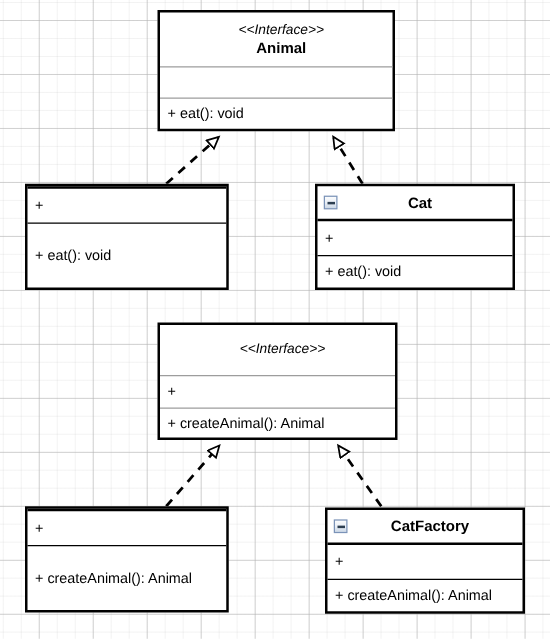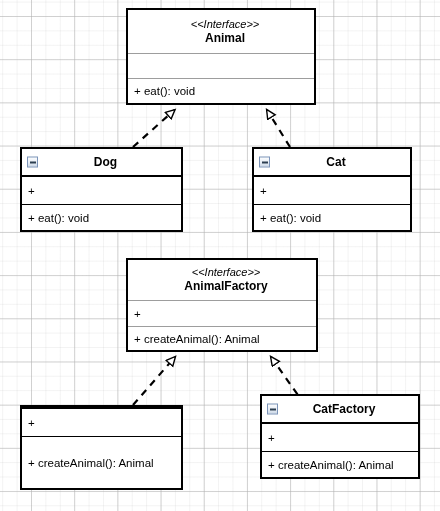--- a/index.html
+++ b/index.html
@@ -150,24 +150,20 @@
       <div class="stereotype">&lt;&lt;Interface&gt;&gt;</div>
       <div class="classname">Animal</div>
     </div>
     <div class="compartment attr-comp div-line" style="height:25px;"></div>
     <div class="compartment op-comp div-line" style="flex:1 1 auto;">
       <span class="member">+ eat(): void</span>
     </div>
   </div>
 
   <div class="umlbox concrete" style="left:20px; top:147px; width:163px; height:85px;">
-    <div class="compartment name-comp" style="height:26px;">
-      <span class="collapse-icon"></span>
-      <div class="classname">Dog</div>
-    </div>
     <div class="compartment attr-comp div-line" style="height:29px;">
       <span class="member">+</span>
     </div>
     <div class="compartment op-comp div-line thin" style="flex:1 1 auto;">
       <span class="member">+ eat(): void</span>
     </div>
   </div>
 
   <div class="umlbox concrete" style="left:240px; top:147px; width:160px; height:85px;margin-left:12px;">
     <div class="compartment name-comp" style="height:26px;">
@@ -178,40 +174,39 @@
       <span class="member">+</span>
     </div>
     <div class="compartment op-comp div-line thin" style="flex:1 1 auto;">
       <span class="member">+ eat(): void</span>
     </div>
   </div>
 
   <div class="umlbox iface" style="left:126px; top:258px; width:192px; height:94px;">
     <div class="compartment name-comp" style="height:40px;">
       <div class="stereotype">&lt;&lt;Interface&gt;&gt;</div>
-      <div class="classname">AnimalFactory</div>
     </div>
     <div class="compartment attr-comp div-line" style="height:26px;">
       <span class="member">+</span>
     </div>
     <div class="compartment op-comp div-line" style="flex:1 1 auto;">
       <span class="member">+ createAnimal(): Animal</span>
     </div>
   </div>
 
   <div class="umlbox concrete" style="left:20px; top:405px; width:163px; height:85px;">
     <div class="compartment attr-comp div-line" style="height:29px;">
       <span class="member">+</span>
     </div>
     <div class="compartment op-comp div-line thin" style="flex:1 1 auto;">
       <span class="member">+ createAnimal(): Animal</span>
     </div>
   </div>
 
-  <div class="umlbox concrete" style="left:260px; top:394px; width:160px; height:85px;">
+  <div class="umlbox concrete" style="left:260px; top:406px; width:160px; height:85px;">
     <div class="compartment name-comp" style="height:26px;">
       <span class="collapse-icon"></span>
       <div class="classname">CatFactory</div>
     </div>
     <div class="compartment attr-comp div-line" style="height:29px;">
       <span class="member">+</span>
     </div>
     <div class="compartment op-comp div-line thin" style="flex:1 1 auto;">
       <span class="member">+ createAnimal(): Animal</span>
     </div>

